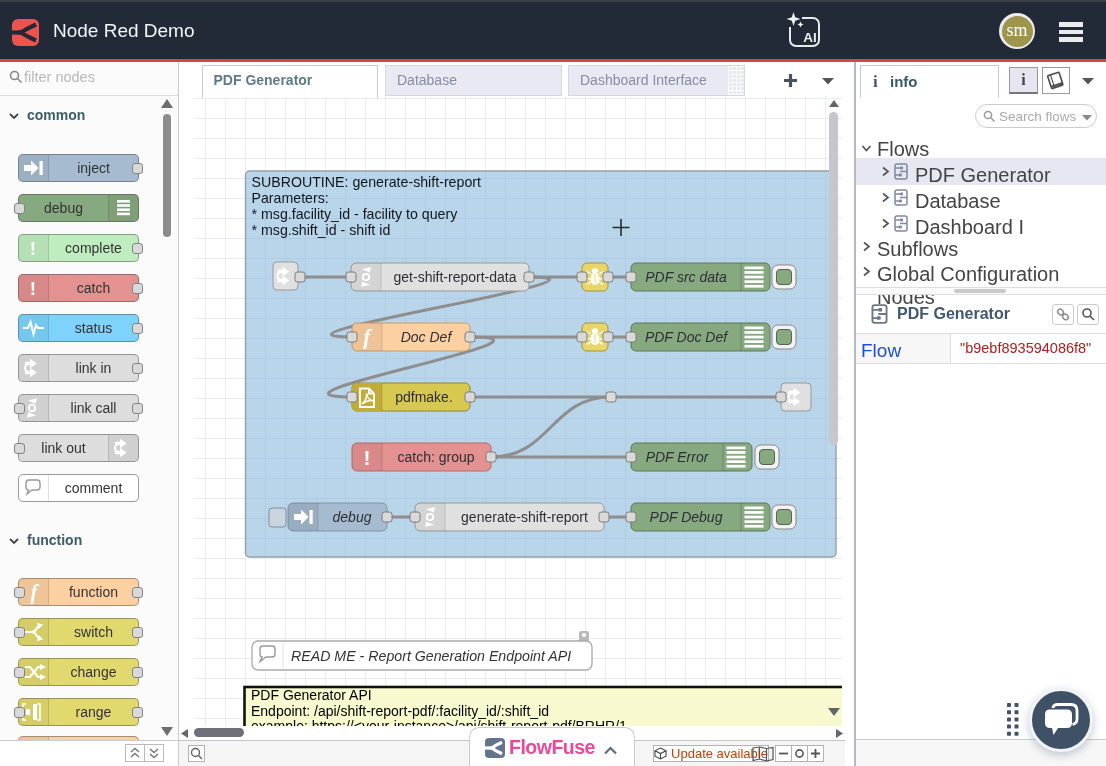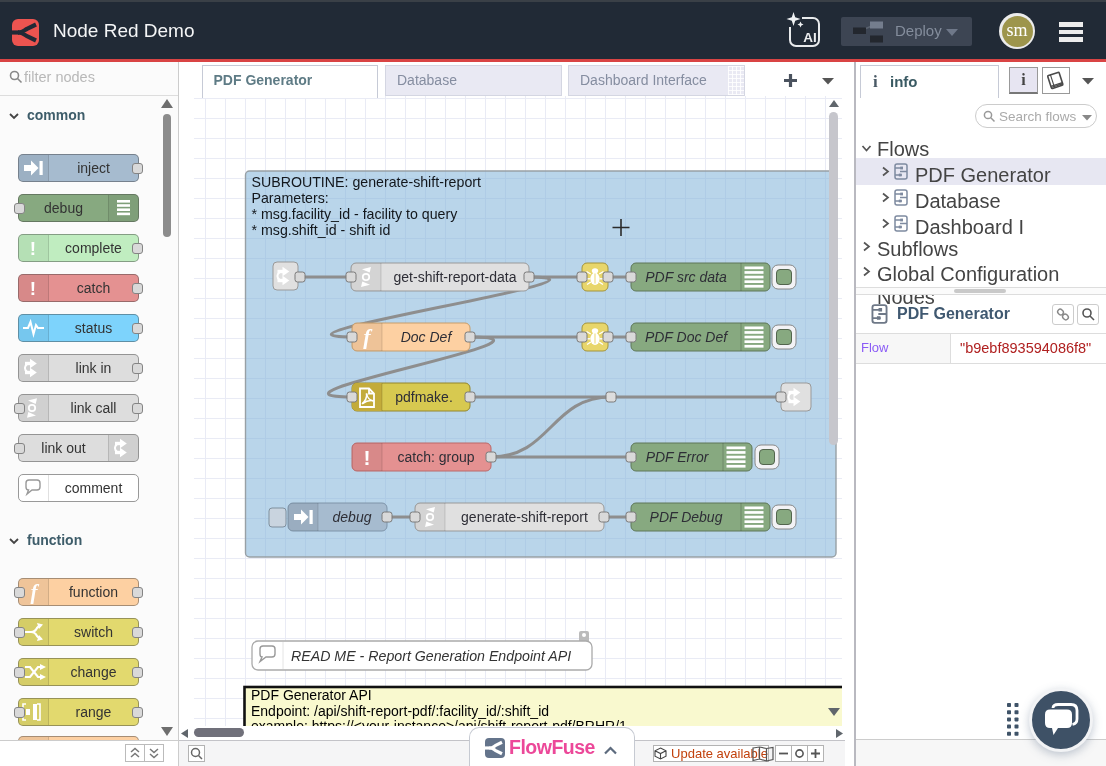--- a/index.html
+++ b/index.html
@@ -60,30 +60,20 @@
           <path d="M6 13.5 C11 13.5 12 15.5 15 17.2 L24 21.5" stroke="#212a36" stroke-width="4.2" fill="none"></path>
         </svg></div>
  <div id="title">Node Red Demo</div>
  <svg class="abs" style="left:786px;top:12px" width="36" height="37" viewBox="0 0 36 37">
    <rect x="4" y="6" width="29" height="28" rx="6" fill="none" stroke="#e8eaec" stroke-width="2"></rect>
    <rect x="0" y="0" width="16" height="15" fill="#212a36"></rect>
    <path d="M7.5 0 L9.2 5.3 L14.5 7 L9.2 8.7 L7.5 14 L5.8 8.7 L0.5 7 L5.8 5.3 Z" fill="#f0f2f4"></path>
    <path d="M14.5 9.5 L15.4 11.6 L17.5 12.5 L15.4 13.4 L14.5 15.5 L13.6 13.4 L11.5 12.5 L13.6 11.6 Z" fill="#f0f2f4"></path>
    <text x="24" y="29.5" font-size="13.5" font-weight="bold" fill="#eceef0" text-anchor="middle" font-family="Liberation Sans">AI</text>
  </svg>
- <div id="deploy">
-   <svg class="abs" style="left:11px;top:4px" width="36" height="22" viewBox="0 0 36 22">
-     <path d="M9 9.5 L21 4.5" stroke="#5a626f" stroke-width="1.8" fill="none"></path>
-     <rect x="1" y="6.5" width="13" height="6.5" fill="#23272e"></rect>
-     <rect x="18" y="0.5" width="13" height="7" fill="#747d8d"></rect>
-     <rect x="18" y="14.5" width="13" height="7" fill="#23272e"></rect>
-   </svg>
-   <div class="t">Deploy</div>
-        <div class="c"></div>
- </div>
  <div id="avatar">
         <div class="in">sm</div>
       </div>
  <div class="hbar" style="top:22px"></div>
       <div class="hbar" style="top:29.5px"></div>
       <div class="hbar" style="top:37px"></div>
 </div>
 <div id="redline"></div>
 <div id="palette">
  <div id="filter">
@@ -576,21 +566,21 @@
             <rect x="3.5" y="7" width="6" height="5" rx="2.5" fill="none" stroke="#888" stroke-width="1.4"></rect>
             <rect x="10.5" y="7" width="6" height="5" rx="2.5" fill="none" stroke="#888" stroke-width="1.4"></rect>
           </g>
         </svg></div>
  <div class="abs" style="left:221px;top:242px;width:22px;height:21px;border:1px solid #ccc;border-radius:3px;box-sizing:border-box"><svg width="20" height="19" viewBox="0 0 20 19">
           <circle cx="9" cy="8" r="4" fill="none" stroke="#555" stroke-width="1.6"></circle>
           <path d="M12 11 L16 15" stroke="#555" stroke-width="1.6"></path>
         </svg></div>
  <div class="abs" style="left:0;top:271px;width:252px;height:30.5px;border-top:1px solid #ddd;border-bottom:1px solid #ddd;box-sizing:border-box">
    <div class="abs" style="left:0;top:0;width:94px;height:29px;background:#f7f7f7;border-right:1px solid #ddd"></div>
-   <span style="position:absolute;left:5px;top:6px;font-size:13px;color:#8b5cf6">Flow</span>
+   <span style="position:absolute;left:5px;top:6px;font-size:19px;color:#1d4ed8">Flow</span>
    <span style="position:absolute;left:104px;top:6px;font-size:14.5px;color:#b02020">"b9ebf893594086f8"</span>
  </div>
  <div class="abs" style="left:0;top:677px;width:252px;height:27px;background:#f7f7f7;border-top:1px solid #ccc"></div>
 </div>
 <svg width="0" height="0">
       <defs>
         <g id="fic">
           <rect x="1" y="1" width="12" height="15" rx="2" fill="none" stroke="#7e8aa0" stroke-width="1.5"></rect>
           <path d="M1 5 h7 M6 8.5 h7 M1 12 h7" stroke="#7e8aa0" stroke-width="1.5"></path>
           <rect x="6.2" y="3.6" width="2.8" height="2.8" fill="#7e8aa0"></rect>

